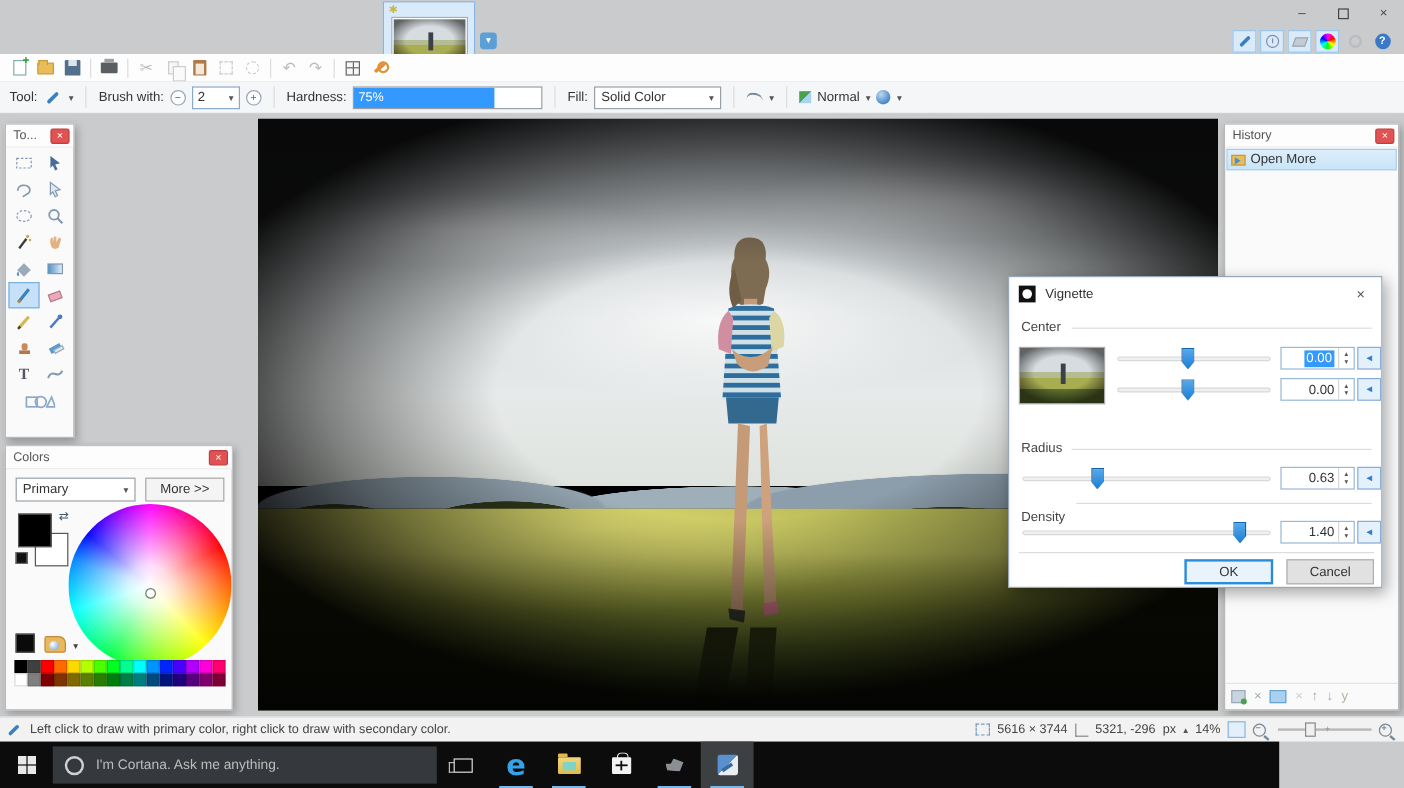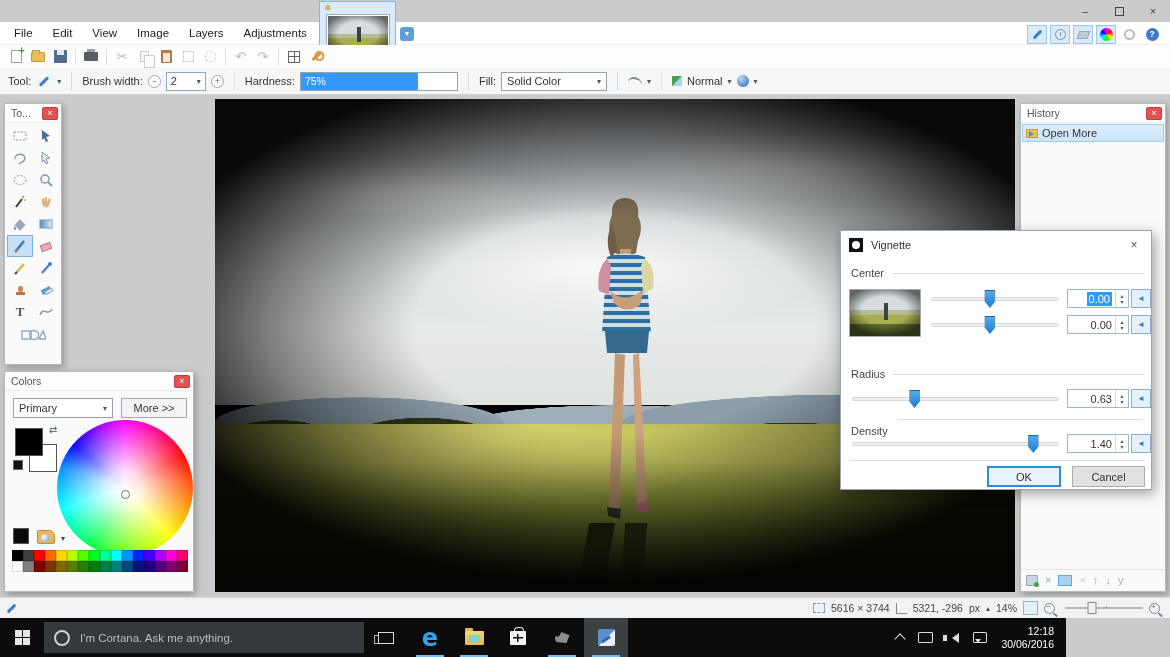--- a/index.html
+++ b/index.html
@@ -214,29 +214,20 @@
   <div class="abs winctl" style="right:68px">
       <span>–</span>
     </div>
   <div class="abs winctl" style="right:34px">
       <span class="maxbox"></span>
     </div>
   <div class="abs winctl" style="right:0">
       <span>×</span>
     </div>
 
-  <div class="abs menubar">
-    <span class="menuitem">File</span>
-    <span class="menuitem">Edit</span>
-    <span class="menuitem">View</span>
-    <span class="menuitem">Image</span>
-    <span class="menuitem">Layers</span>
-    <span class="menuitem">Adjustments</span>
-    <span class="menuitem">Effects</span>
-  </div>
 
   <div class="abs imgtab">
     <span class="dirtydot">✱</span>
     <span class="thumbwrap">
         <span class="mini-photo" style="display:block"></span>
       </span>
   </div>
   <div class="abs tablist-btn"><span>▾</span></div>
 
   <div class="abs quickbar">
@@ -304,21 +295,21 @@
     <span class="tbi">
         <span class="i-wrench"></span>
       </span>
   </div>
 
   <div class="abs optbar">
     <span class="optlabel">Tool:</span>
     <span class="p-brush"></span>
     <span class="caret">▾</span>
     <span class="osep"></span>
-    <span class="optlabel">Brush width:</span>
+    <span class="optlabel">Brush with:</span>
     <span class="stepcirc">−</span>
     <span class="widthbox">
       <span>2</span>
       <span class="caret">▾</span>
     </span>
     <span class="stepcirc">+</span>
     <span class="osep"></span>
     <span class="optlabel">Hardness:</span>
     <span class="hardbox">
       <span class="hardfill" style="width: 75%;">
@@ -633,20 +624,21 @@
     </div>
     <div class="resetbtn" style="left:290px;top:203px">◄</div>
 
     <span class="groupline" style="left:8px;top:229px;width:296px"></span>
     <div class="dlgbtn focus" style="left:146px;width:74px">OK</div>
     <div class="dlgbtn" style="left:231px;width:73px">Cancel</div>
   </div>
 
   <div class="abs statusbar">
     <span class="sb-pb"></span>
+    <span>Left click to draw with primary color, right click to draw with secondary color.</span>
     <span class="sb-right">
       <span class="sizeic"></span>
       <span>5616 × 3744</span>
       <span class="posic"></span>
       <span>5321, -296</span>
       <span>px</span>
       <span class="caret">▴</span>
       <span>14%</span>
       <span class="fitic"></span>
       <span class="mag">
@@ -686,25 +678,15 @@
       </span>
     <span class="tbtn">
         <span class="bag"></span>
       </span>
     <span class="tbtn open">
         <span class="miscapp"></span>
       </span>
     <span class="tbtn open active">
         <span class="pdnico"></span>
       </span>
-    <span class="tray">
-      <span class="chev"></span>
-      <span class="scr"></span>
-      <span class="spk"></span>
-      <span class="bubble"></span>
-      <span class="clock">
-        <div>12:18</div>
-        <div>30/06/2016</div>
-      </span>
-    </span>
   </div>
 
 </div>
 
 </body></html>

